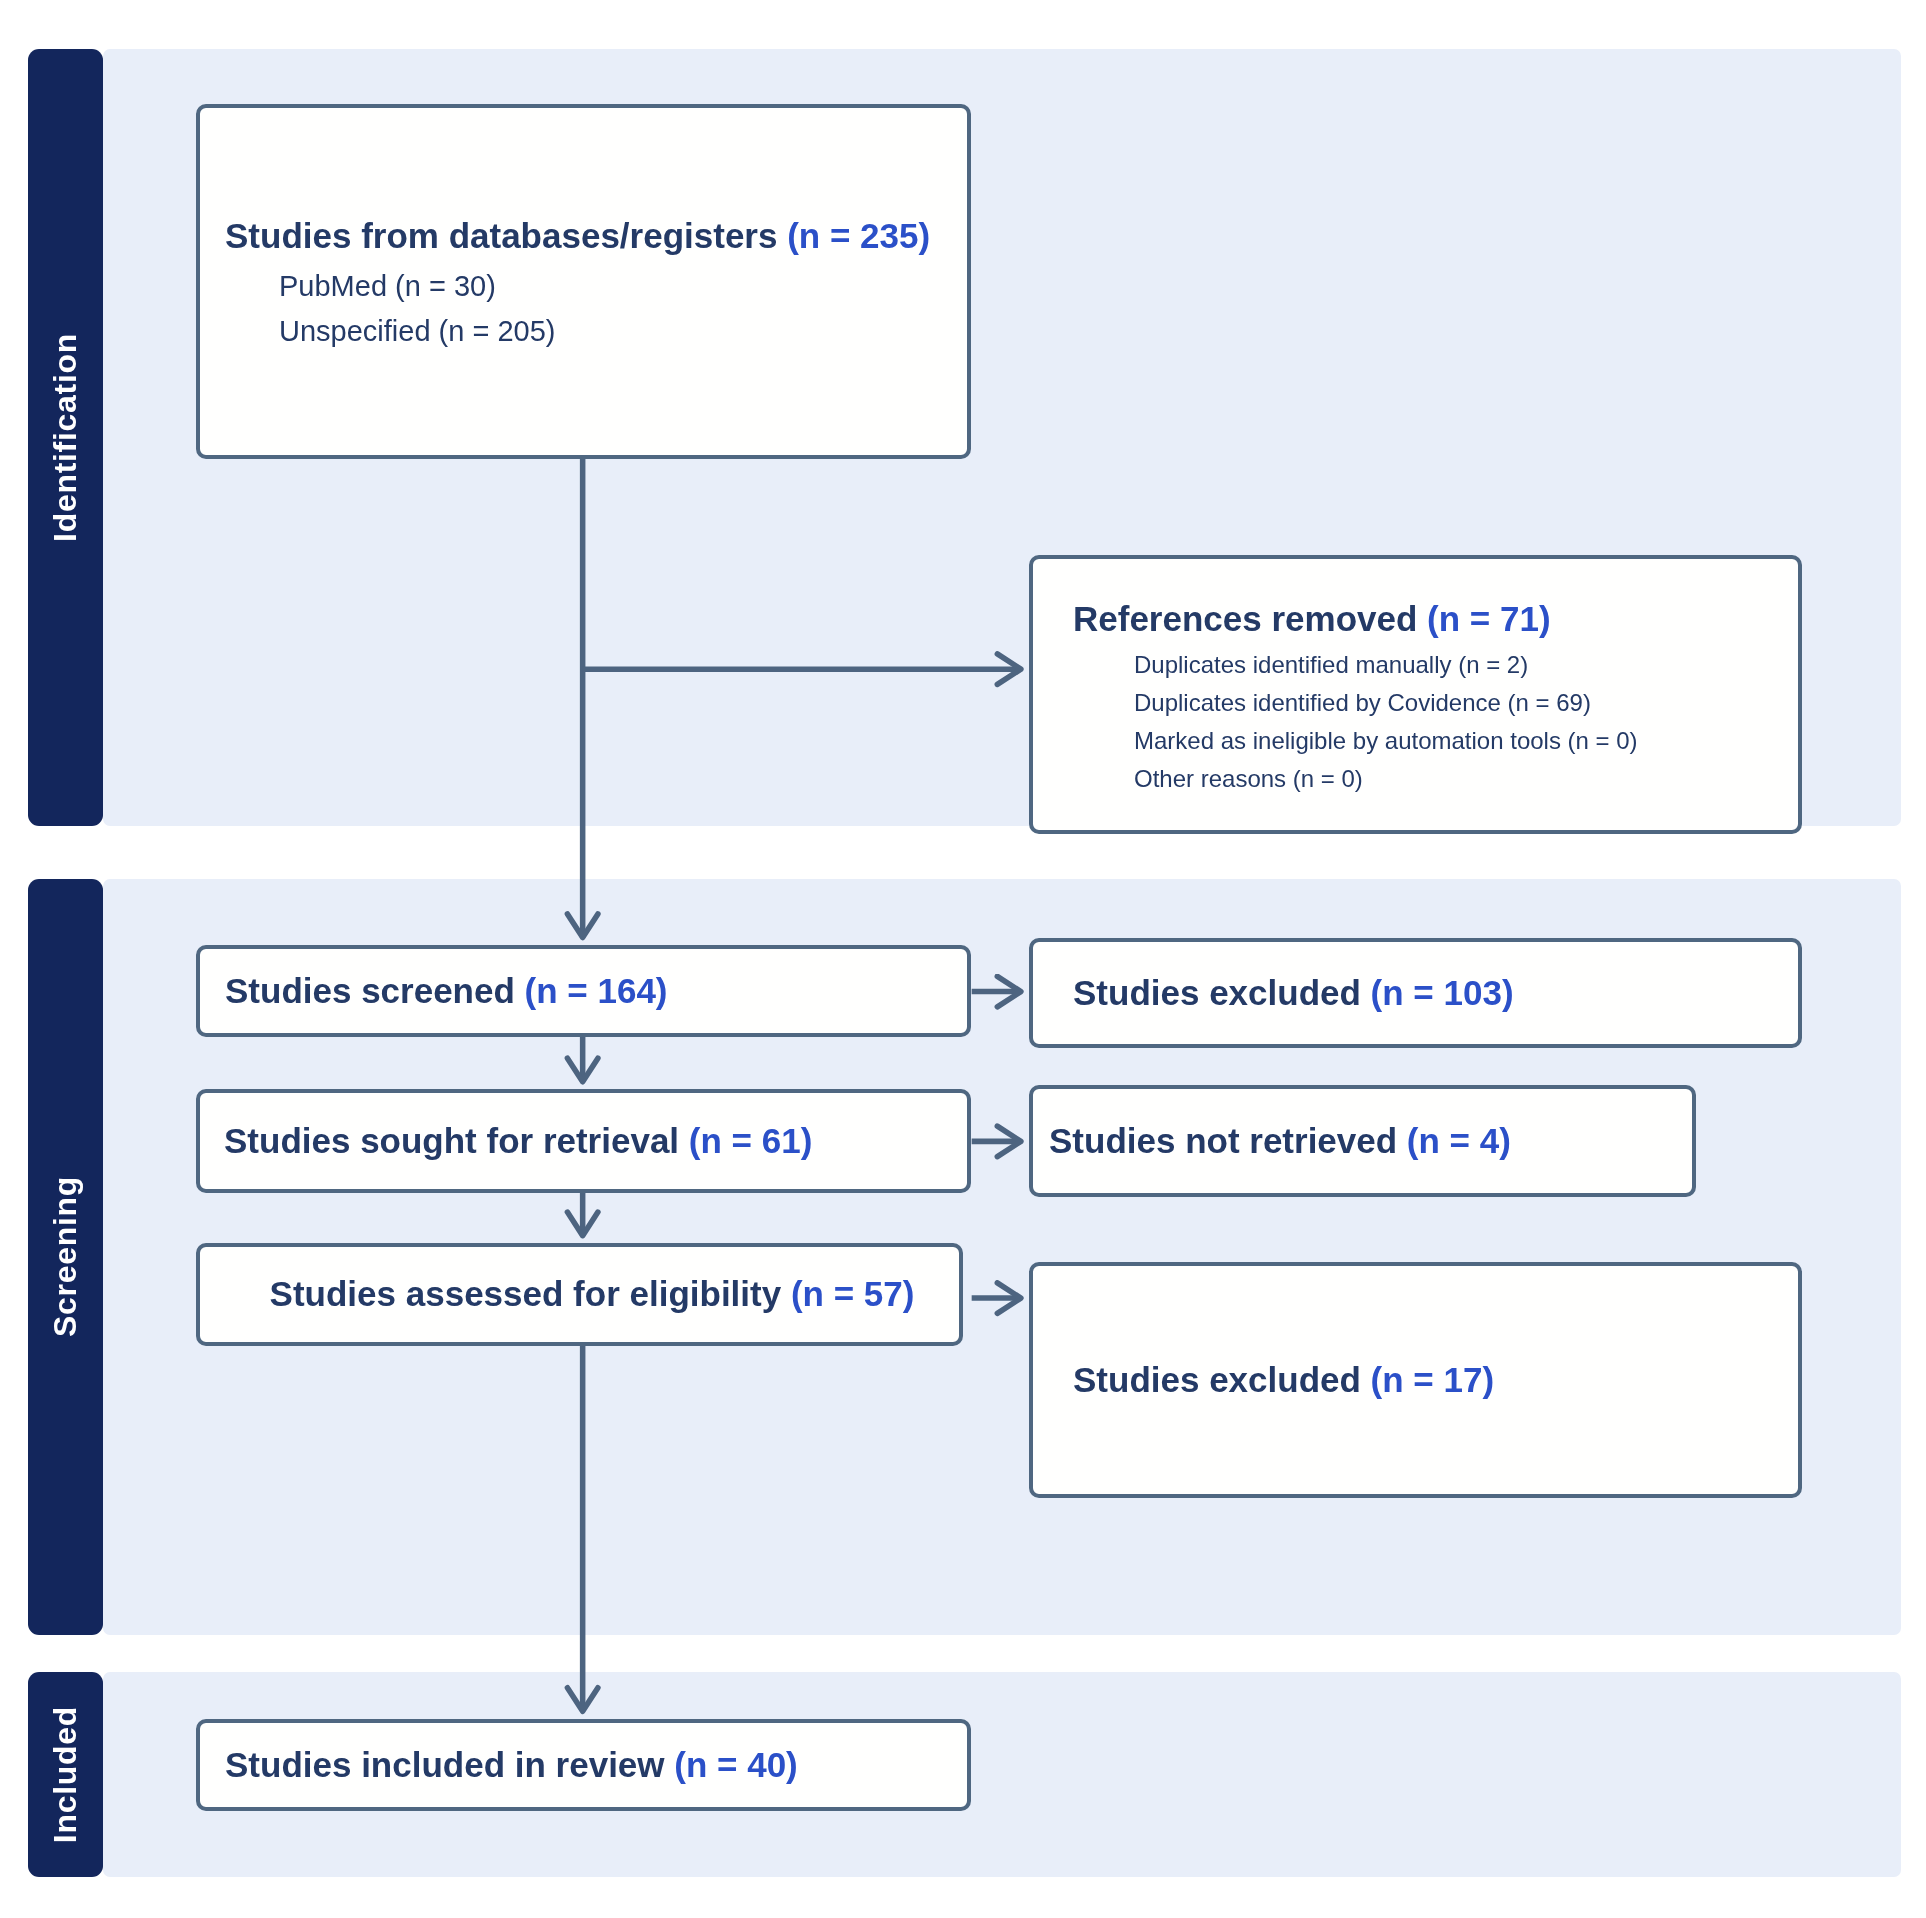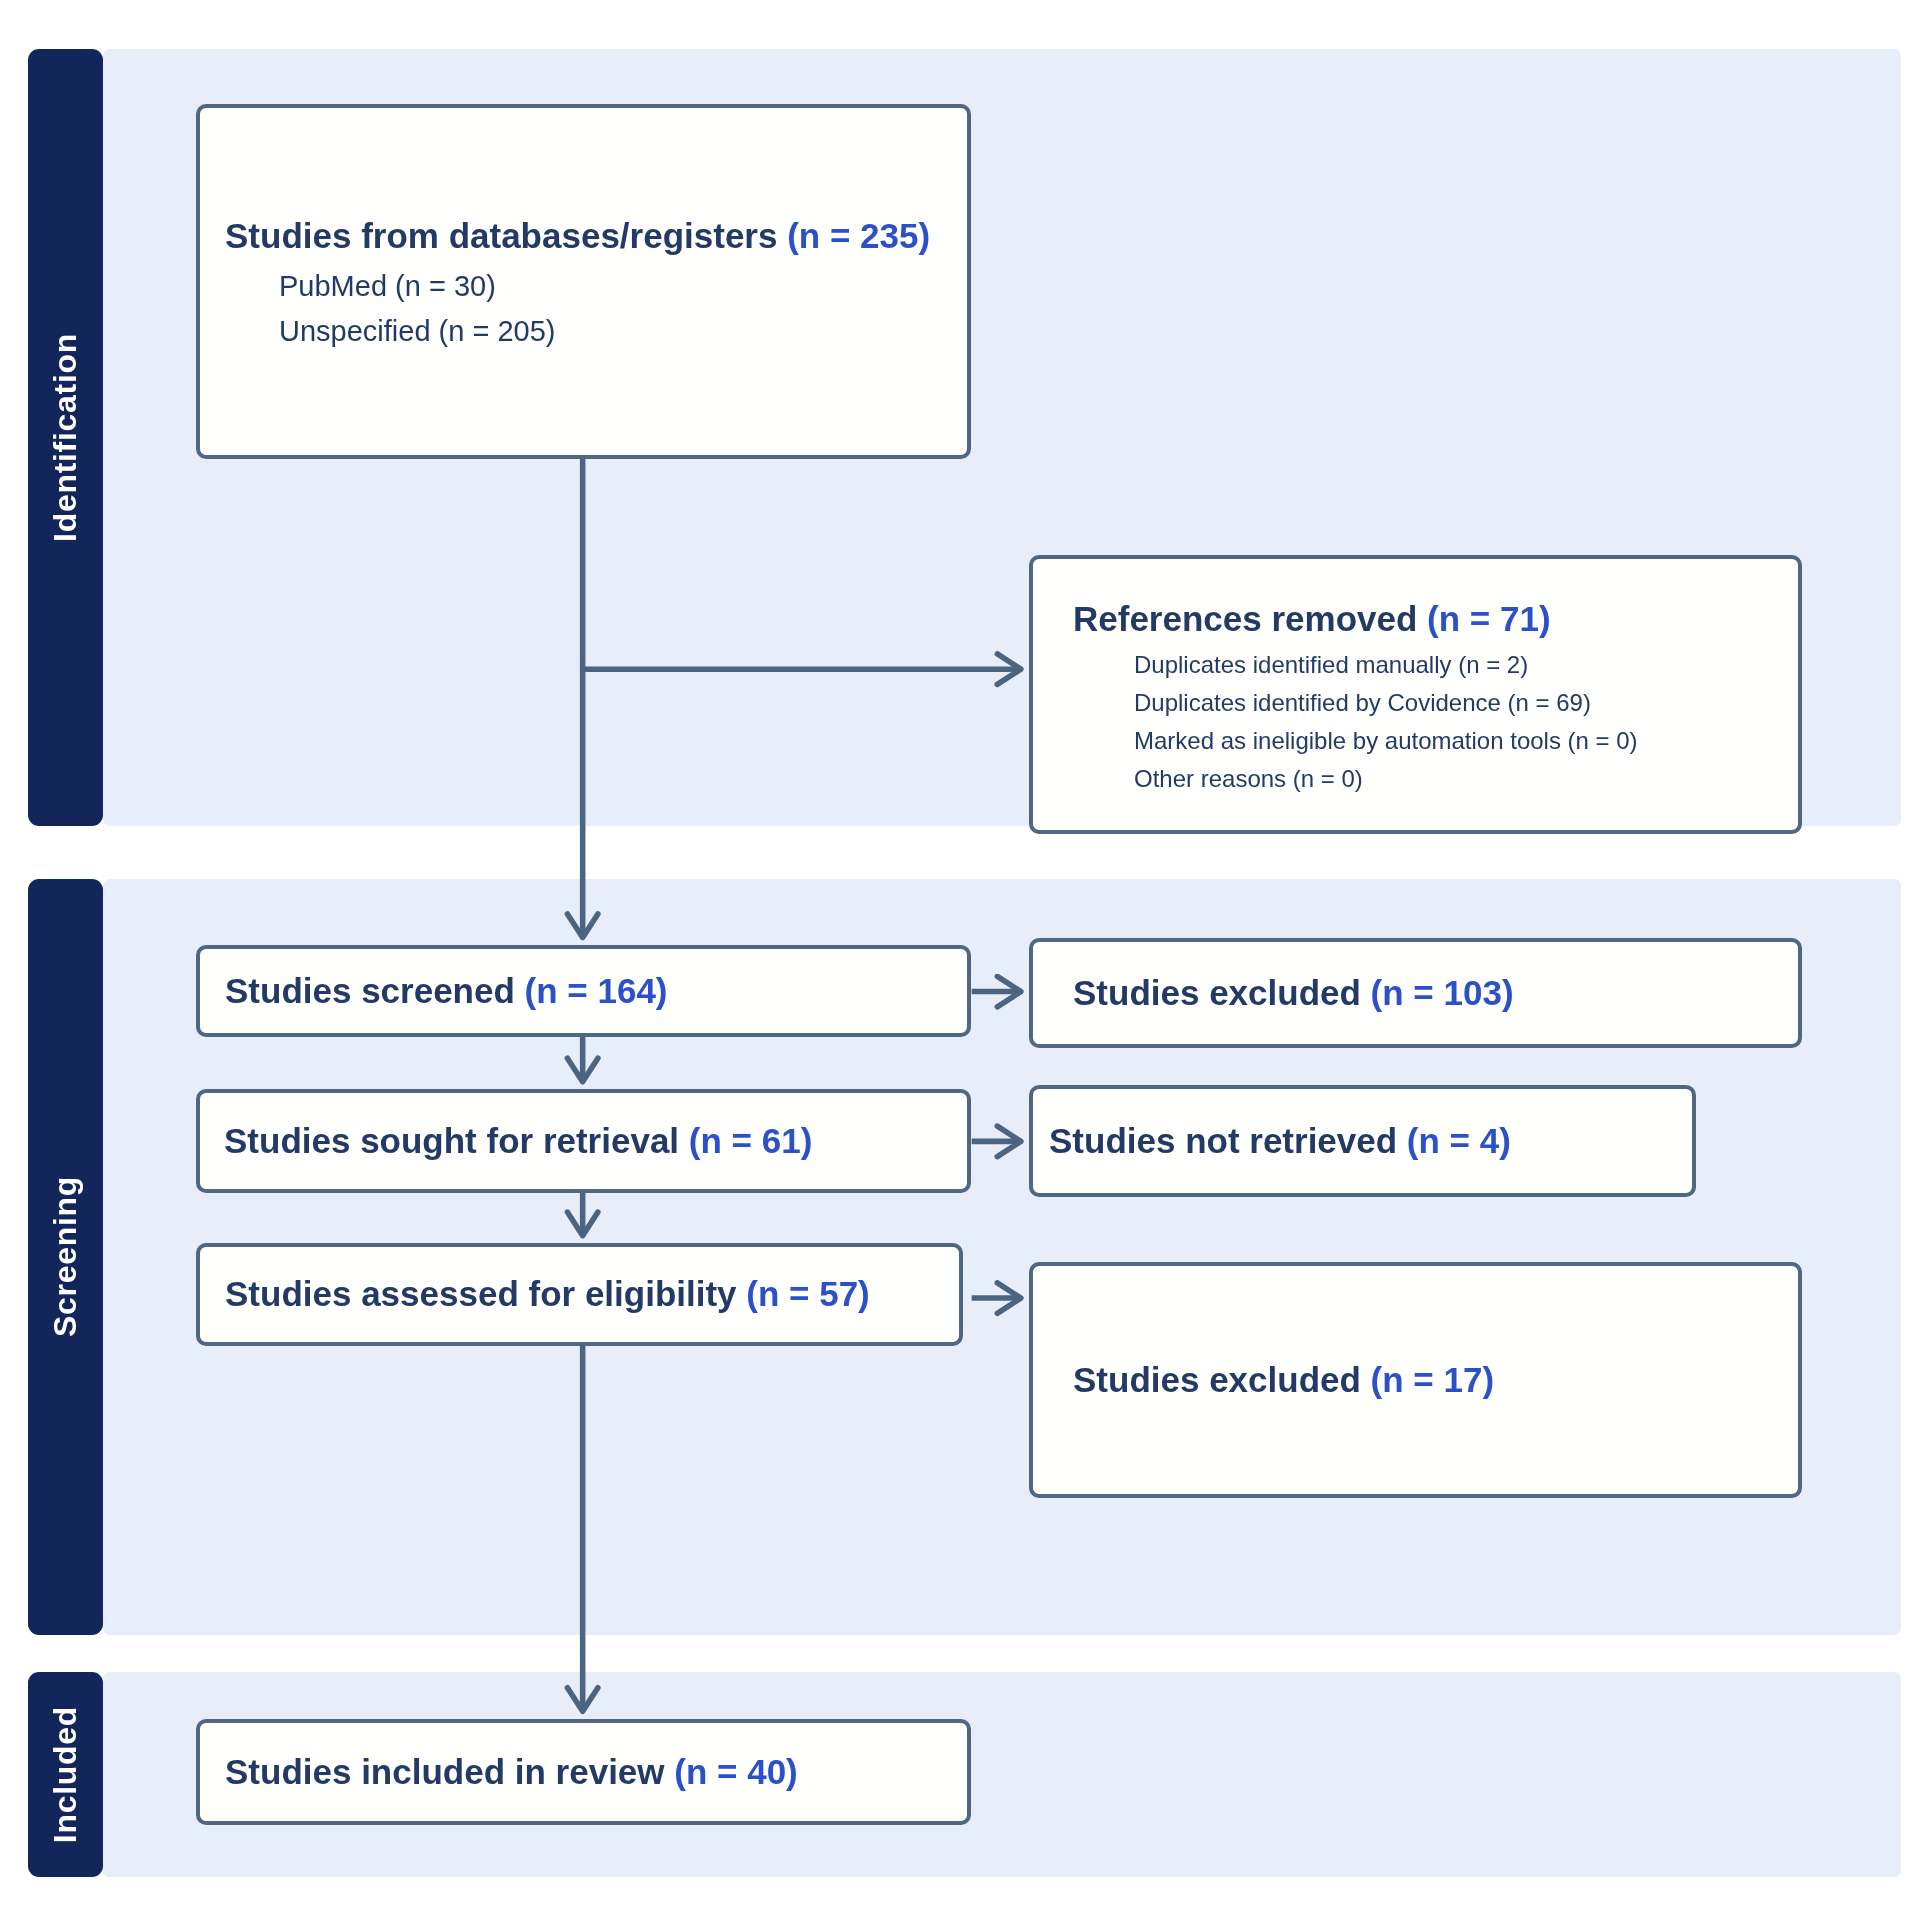--- a/index.html
+++ b/index.html
@@ -62,23 +62,23 @@
   .box .n{color:var(--accent,#2b50c8);margin-left:9.7px;font-weight:bold;}
 
   #box-databases{left:196px;top:104px;width:775px;height:355px;padding-left:25px;}
   #box-databases .sub{padding-left:54px;}
   #box-references-removed{left:1029px;top:555px;width:773px;height:279px;padding-left:40px;}
   #box-references-removed .sub{padding-left:61px;font-size:24px;line-height:1.58;}
   #box-screened{left:196px;top:945px;width:775px;height:92px;padding-left:25px;}
   #box-excluded-screening{left:1029px;top:938px;width:773px;height:110px;padding-left:40px;}
   #box-sought{left:196px;top:1089px;width:775px;height:104px;padding-left:24px;}
   #box-not-retrieved{left:1029px;top:1085px;width:667px;height:112px;padding-left:16px;}
-  #box-assessed{left:196px;top:1243px;width:767px;height:103px;padding-left:25px;}
+  #box-assessed{left:196px;top:1243px;width:767px;height:103px;padding-left:25px;text-align:center;}
   #box-excluded-eligibility{left:1029px;top:1242px;width:773px;height:236px;padding-left:40px;margin-top:20px;}
-  #box-included{left:196px;top:1719px;width:775px;height:106px;padding-left:25px;}
+  #box-included{left:196px;top:1719px;width:775px;height:92px;padding-left:25px;}
 </style>
 </head>
 <body>
 
 <div id="canvas">
 
   <div class="panel" id="panel-identification"></div>
   <div class="panel" id="panel-screening"></div>
   <div class="panel" id="panel-included"></div>
 

